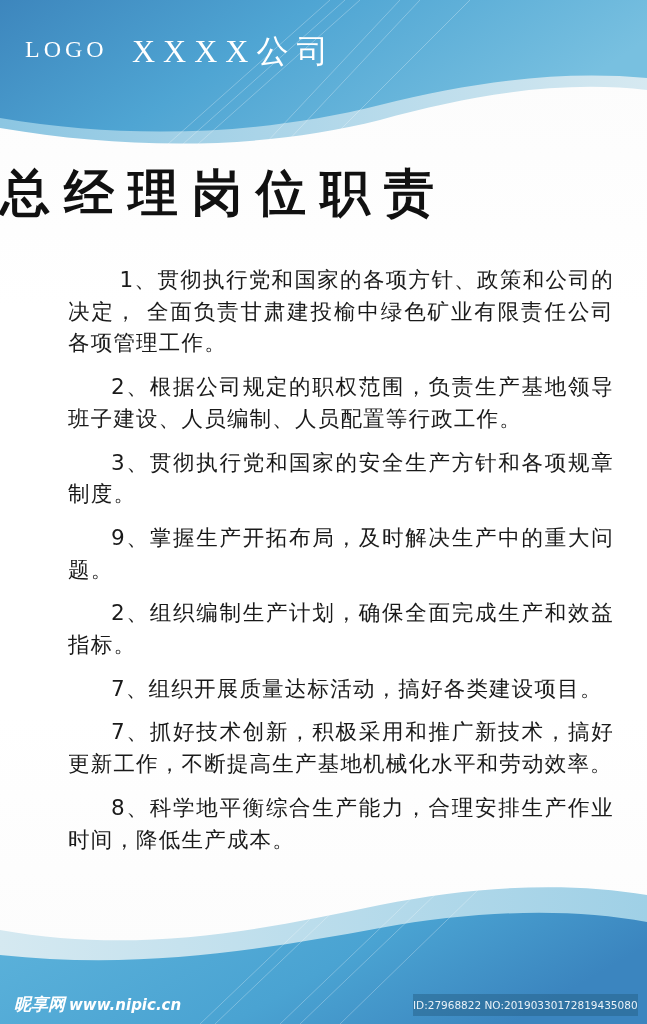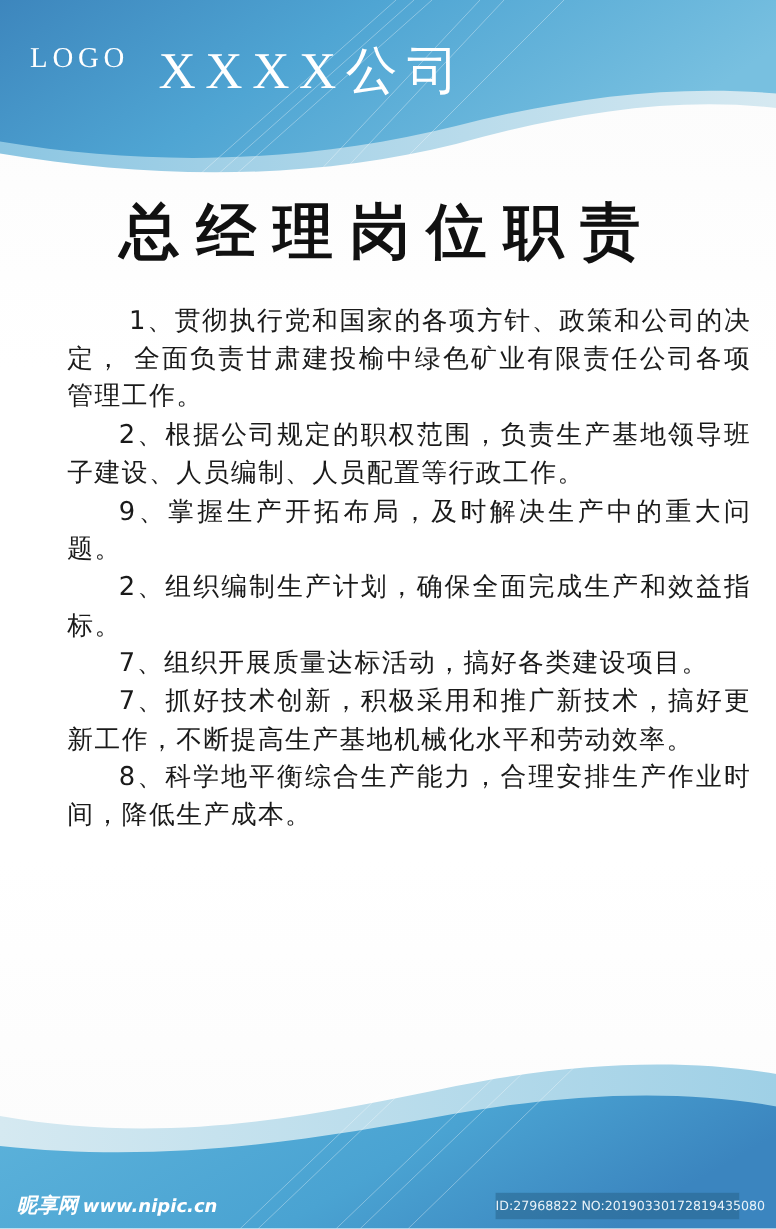--- a/index.html
+++ b/index.html
@@ -4,33 +4,33 @@
   <style>
     html, body { margin: 0; padding: 0; }
     body { width: 647px; height: 1024px; overflow: hidden; background: #ffffff; }
     .page { position: relative; width: 647px; height: 1024px; overflow: hidden;
       background: linear-gradient(180deg, #fbfbfb 0%, #ffffff 30%, #ffffff 70%, #fbfbfb 100%); }
     .header-wave { position: absolute; left: 0; top: 0; width: 647px; height: 160px; }
     .footer-wave { position: absolute; left: 0; top: 860px; width: 647px; height: 164px; }
     .logo { position: absolute; left: 25px; top: 36px; color: #ffffff;
       font-family: "Liberation Serif", "DejaVu Serif", serif; font-size: 24px; letter-spacing: 4px; }
     .company { position: absolute; left: 132px; top: 30px; color: #ffffff;
-      font-family: "Liberation Serif", "DejaVu Serif", serif; font-size: 43px; letter-spacing: 8px; font-weight: normal; }
-    .title { position: absolute; left: 0; width: 647px; top: 160px; text-align: center; color: #111;
+      font-family: "Liberation Serif", "DejaVu Serif", serif; font-size: 32px; letter-spacing: 8px; font-weight: normal; }
+    .title { position: absolute; left: 0; width: 647px; top: 160px; text-align: left; color: #111;
       font-family: "DejaVu Serif", "Liberation Serif", serif; font-size: 50px; font-weight: bold; letter-spacing: 14px; }
     .content { position: absolute; left: 56px; top: 252px; width: 570px; color: #1a1a1a;
       font-family: "DejaVu Sans", "Liberation Sans", sans-serif; font-size: 21.5px; line-height: 31.7px;
       letter-spacing: 1.2px; text-align: justify; }
-    .para { margin: 0; text-indent: 2em; }
+    .para { margin: 12px; text-indent: 2em; }
     .para.first { text-indent: 2.4em; }
     .wm-left { position: absolute; left: 14px; top: 993px; color: #ffffff;
       font-family: "DejaVu Sans", sans-serif; font-weight: bold; font-style: italic; font-size: 17px; white-space: nowrap; text-align: center; }
     .wm-left .url { font-size: 15px; margin-left: 4px; }
-    .wm-right { position: absolute; left: 413px; top: 994px; width: 203px; height: 22px; background: rgba(40,100,140,0.55);
-      color: #e9f2f8; font-family: "DejaVu Sans", sans-serif; font-size: 10.5px; line-height: 22px; text-align: center; white-space: nowrap; }
+    .wm-right { position: absolute; left: 413px; top: 994px; width: 225px; height: 22px; background: rgba(40,100,140,0.55);
+      color: #e9f2f8; font-family: "DejaVu Sans", sans-serif; font-size: 10.5px; line-height: 22px; white-space: nowrap; }
   </style>
 </head>
 <body>
 
 <div class="page">
 
   <svg class="header-wave" viewBox="0 0 647 160" preserveAspectRatio="none">
     <defs>
       <linearGradient id="hg" x1="0" y1="0" x2="1" y2="0.3">
         <stop offset="0" stop-color="#3d86bd"></stop>
@@ -55,20 +55,21 @@
   </svg>
 
   <div class="logo">LOGO</div>
   <div class="company">XXXX公司</div>
 
   <div class="title">总经理岗位职责</div>
 
   <div class="content">
     <p class="para first">1、贯彻执行党和国家的各项方针、政策和公司的决定， 全面负责甘肃建投榆中绿色矿业有限责任公司各项管理工作。</p>
     <p class="para">2、根据公司规定的职权范围，负责生产基地领导班子建设、人员编制、人员配置等行政工作。</p>
+    <p class="para">3、贯彻执行党和国家的安全生产方针和各项规章制度。</p>
     <p class="para">9、掌握生产开拓布局，及时解决生产中的重大问题。</p>
     <p class="para">2、组织编制生产计划，确保全面完成生产和效益指标。</p>
     <p class="para">7、组织开展质量达标活动，搞好各类建设项目。</p>
     <p class="para">7、抓好技术创新，积极采用和推广新技术，搞好更新工作，不断提高生产基地机械化水平和劳动效率。</p>
     <p class="para">8、科学地平衡综合生产能力，合理安排生产作业时间，降低生产成本。</p>
   </div>
 
   <svg class="footer-wave" viewBox="0 0 647 164" preserveAspectRatio="none">
     <defs>
       <linearGradient id="fg" x1="0" y1="0" x2="1" y2="0.3">

